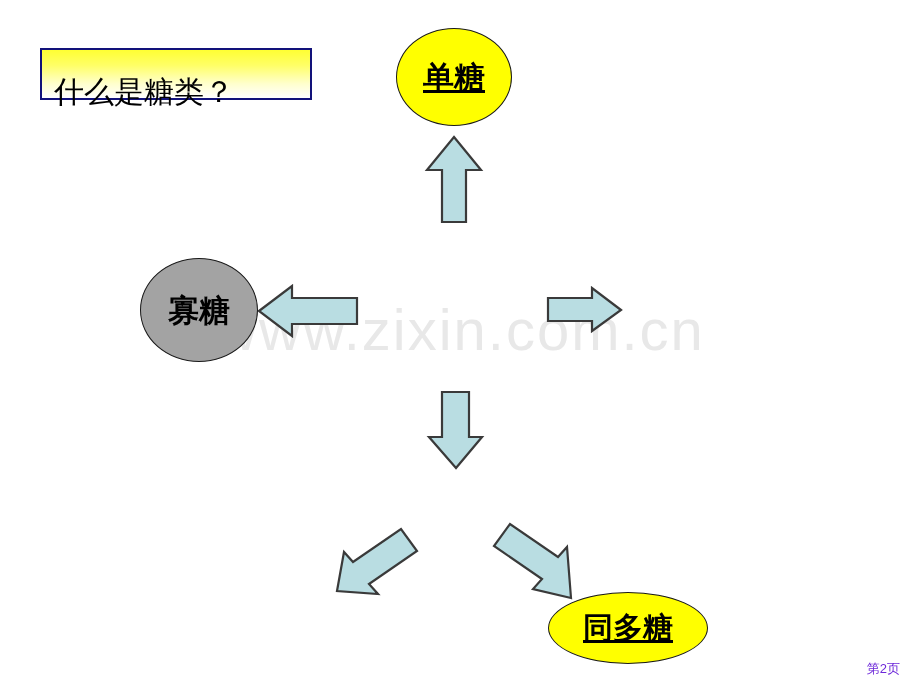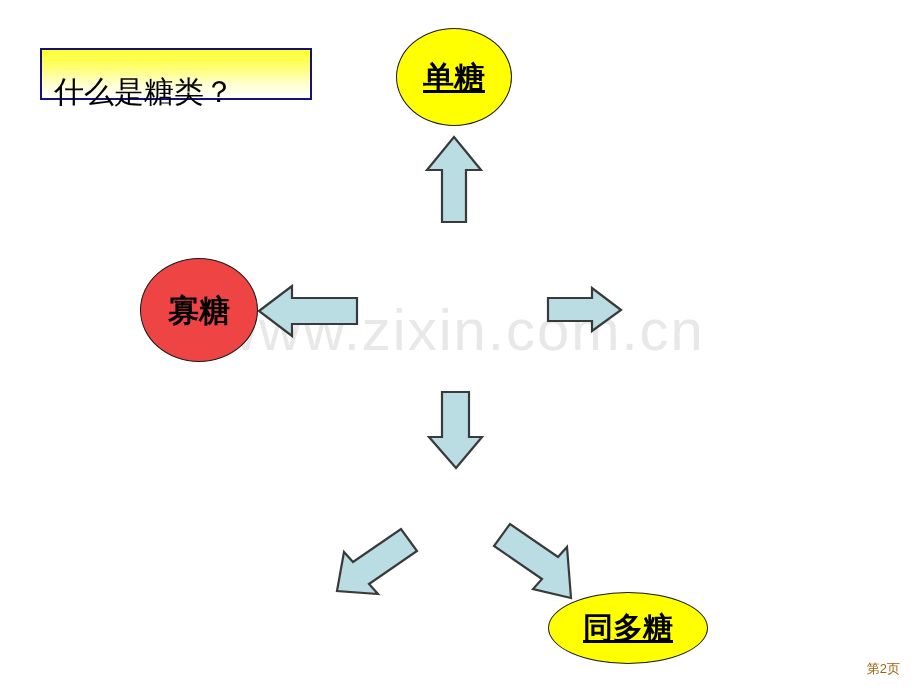--- a/index.html
+++ b/index.html
@@ -84,21 +84,21 @@
     line-height: 1;
   }
 
   .ellipse-yellow {
     background: #ffff00;
     border: 1.6px solid #1a1a1a;
     border-radius: 50%;
     text-decoration: underline;
   }
   .ellipse-blue {
-    background: #ef4444;
+    background: #a3a3a3;
     border: 1.6px solid #1a1a1a;
     border-radius: 50%;
   }
   .circle-white {
     background: #ffffff;
     border: 1.4px solid #1a1a1a;
     border-radius: 50%;
   }
 
   
@@ -133,21 +133,21 @@
     pointer-events: none;
   }
 
   
   .page-number {
     position: absolute;
     right: 20px;
     bottom: 12px;
     font-family: "Liberation Sans", "DejaVu Sans", sans-serif;
     font-size: 13px;
-    color: #a16207;
+    color: #6d28d9;
     z-index: 6;
     white-space: nowrap;
   }
 </style>
 </head>
 <body>
 
 <div id="slide">
 
   <div class="watermark">www.zixin.com.cn</div>

